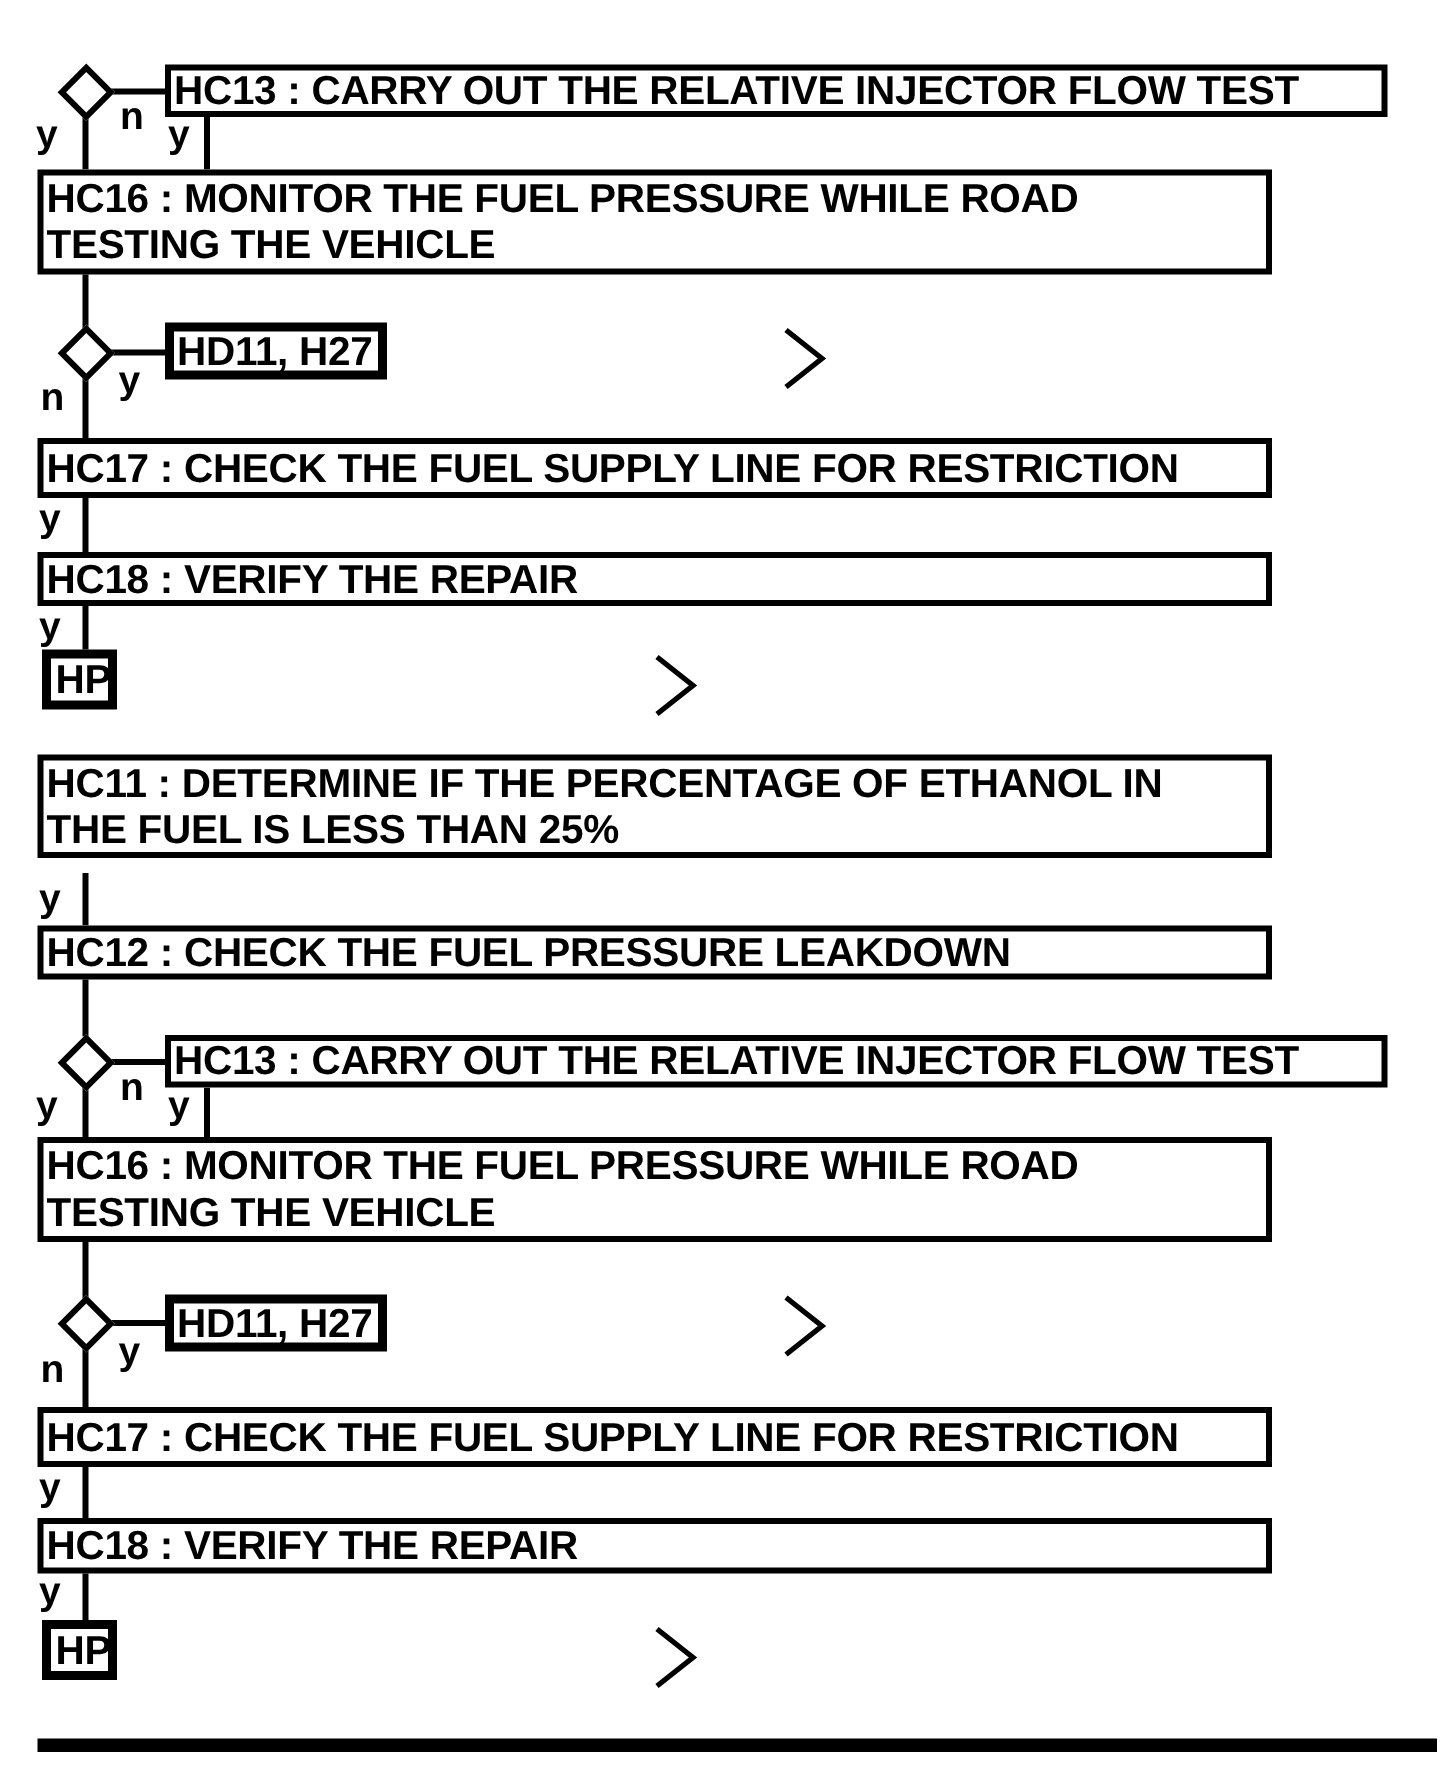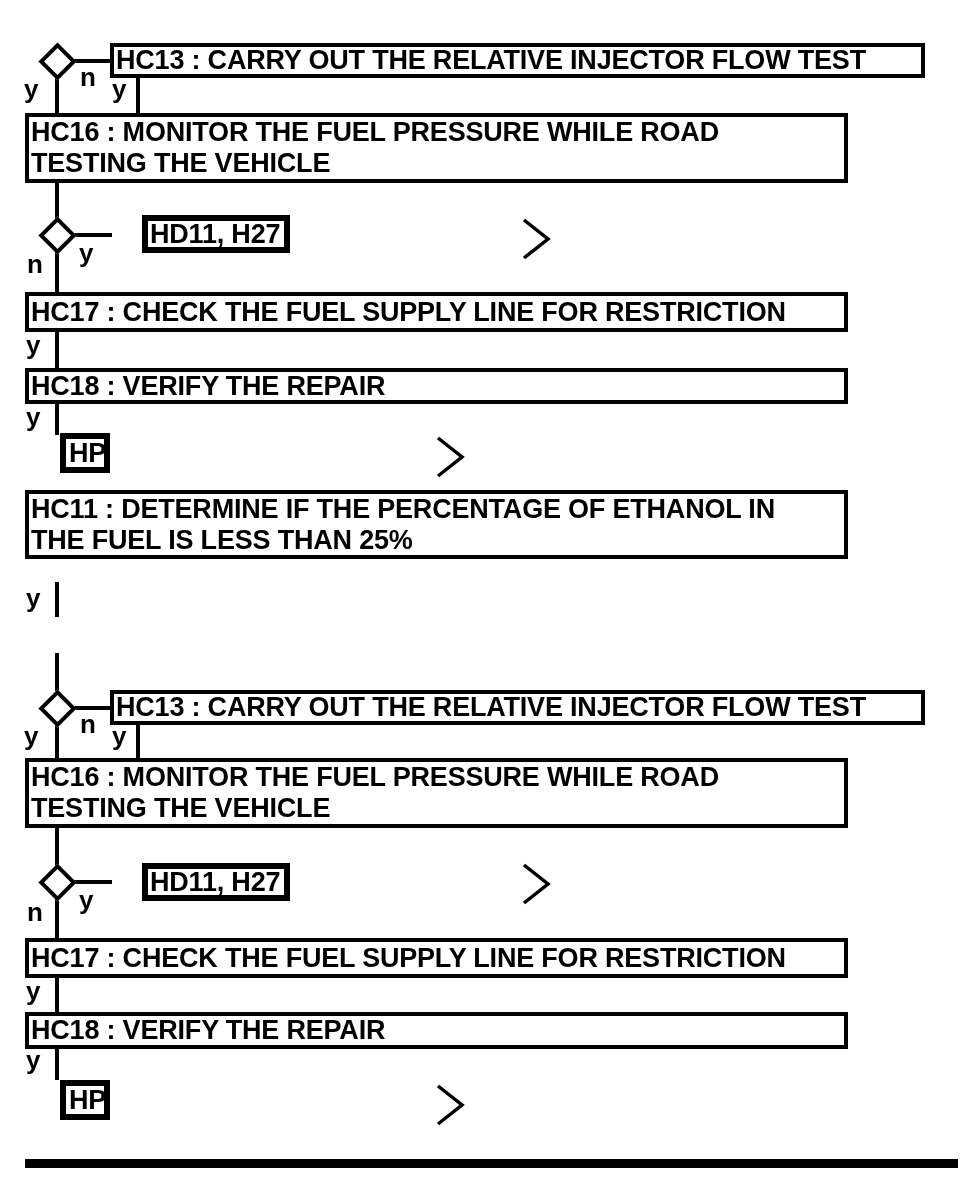--- a/index.html
+++ b/index.html
@@ -13,21 +13,21 @@
   .box {
     position:absolute;
     border:4px solid #000000;
     background:#ffffff;
     display:flex; align-items:center;
     font-weight:bold; font-size:27px; line-height:31px;
     letter-spacing:-0.2px;
     white-space:pre;
     padding-left:2px;
   }
-  .thick { border-width:6px;margin-left:32px; }
+  .thick { border-width:6px; }
   .small { justify-content:center; padding-left:5px; }
   .hline, .vline { position:absolute; background:#000000; }
   .diamond {
     position:absolute; width:27px; height:27px;
     border:4px solid #000000; background:#ffffff;
     transform:rotate(45deg);
   }
   .blabel {
     position:absolute; font-weight:bold; font-size:26px; line-height:1;
   }
@@ -74,25 +74,26 @@
   <div class="box" style="left:25px;top:368px;width:823px;height:36px">HC18 : VERIFY THE REPAIR</div>
   <div class="blabel" style="left:26px;top:404px">y</div>
   <div class="vline" style="left:55px;top:404px;width:4px;height:31px"></div>
 
   <div class="box thick small" style="left:28px;top:433px;width:50px;height:40px">HP</div>
 
   <svg class="chev" style="left:435px;top:434px" width="32" height="46" viewBox="0 0 32 46">
     <polyline points="3,4 27,23 3,42" fill="none" stroke="#000000" stroke-width="3.5"></polyline>
   </svg>
 
-  <div class="box" style="left:25px;top:490px;width:823px;height:69px">HC11 : DETERMINE IF THE PERCENTAGE OF ETHANOL IN
+  <div class="box" style="left:25px;top:503px;width:823px;height:69px">HC11 : DETERMINE IF THE PERCENTAGE OF ETHANOL IN
 THE FUEL IS LESS THAN 25%</div>
   <div class="blabel" style="left:26px;top:585px">y</div>
   <div class="vline" style="left:55px;top:582px;width:4px;height:35px"></div>
 
+  <div class="box" style="left:25px;top:617px;width:823px;height:36px">HC12 : CHECK THE FUEL PRESSURE LEAKDOWN</div>
   <div class="vline" style="left:55px;top:653px;width:4px;height:38px"></div>
 
   <div class="hline" style="left:74px;top:706px;width:38px;height:4px"></div>
   <div class="vline" style="left:55px;top:724px;width:4px;height:34px"></div>
   <div class="vline" style="left:136px;top:725px;width:4px;height:33px"></div>
 
   <div class="diamond" style="left:44px;top:695px"></div>
   <div class="blabel" style="left:24px;top:723px">y</div>
   <div class="blabel" style="left:80px;top:711px">n</div>
 

